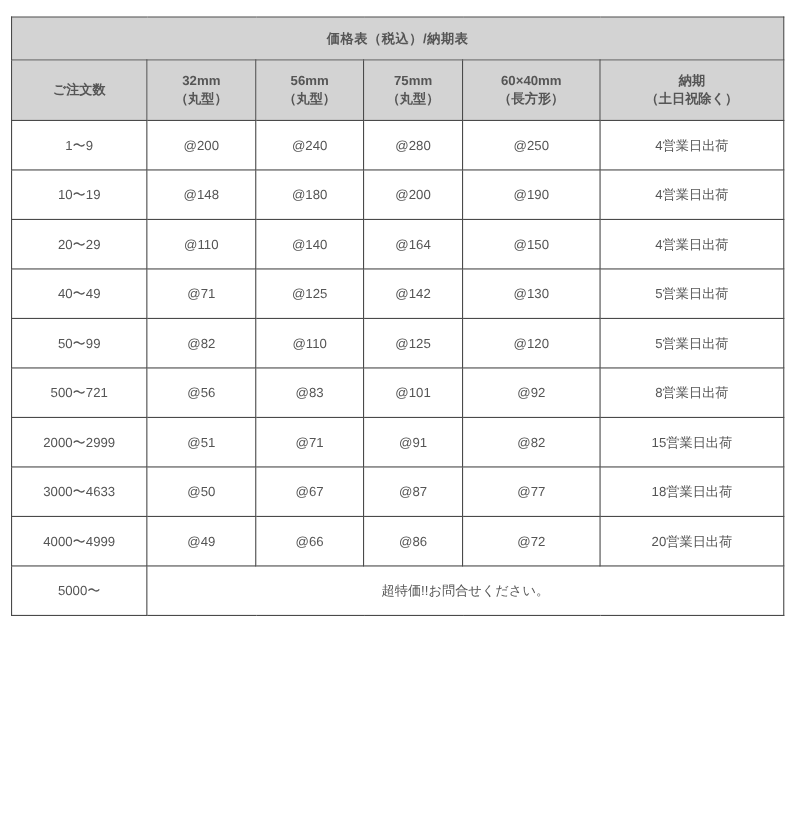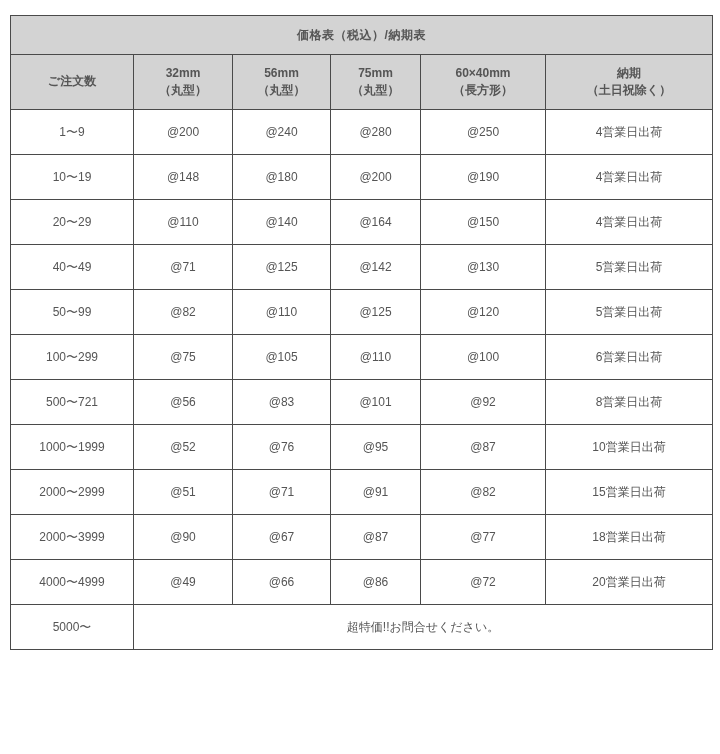--- a/index.html
+++ b/index.html
@@ -130,54 +130,38 @@
   </tr>
         <tr class="data-row">
     <td>50〜99</td>
     <td>@82</td>
     <td>@110</td>
     <td>@125</td>
     <td>@120</td>
     <td>5営業日出荷</td>
   </tr>
         <tr class="data-row">
-    <td>100〜299</td>
-    <td>@75</td>
-    <td>@105</td>
-    <td>@110</td>
-    <td>@100</td>
-    <td>6営業日出荷</td>
-  </tr>
-        <tr class="data-row">
     <td>500〜721</td>
     <td>@56</td>
     <td>@83</td>
     <td>@101</td>
     <td>@92</td>
     <td>8営業日出荷</td>
-  </tr>
-        <tr class="data-row">
-    <td>1000〜1999</td>
-    <td>@52</td>
-    <td>@76</td>
-    <td>@95</td>
-    <td>@87</td>
-    <td>10営業日出荷</td>
   </tr>
         <tr class="data-row">
     <td>2000〜2999</td>
     <td>@51</td>
     <td>@71</td>
     <td>@91</td>
     <td>@82</td>
     <td>15営業日出荷</td>
   </tr>
         <tr class="data-row">
-    <td>2000〜3999</td>
-    <td>@90</td>
+    <td>3000〜4633</td>
+    <td>@50</td>
     <td>@67</td>
     <td>@87</td>
     <td>@77</td>
     <td>18営業日出荷</td>
   </tr>
         <tr class="data-row">
     <td>4000〜4999</td>
     <td>@49</td>
     <td>@66</td>
     <td>@86</td>

